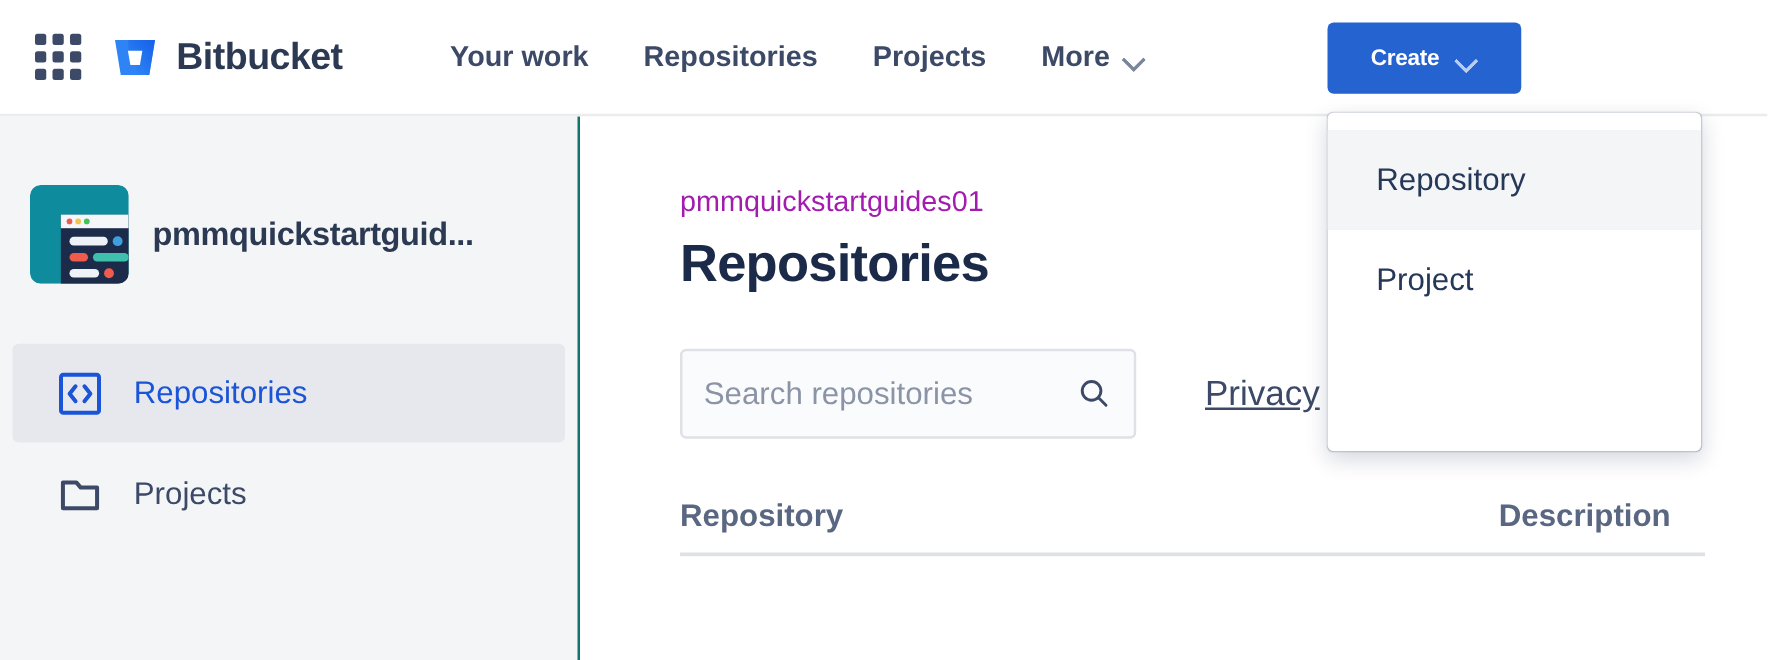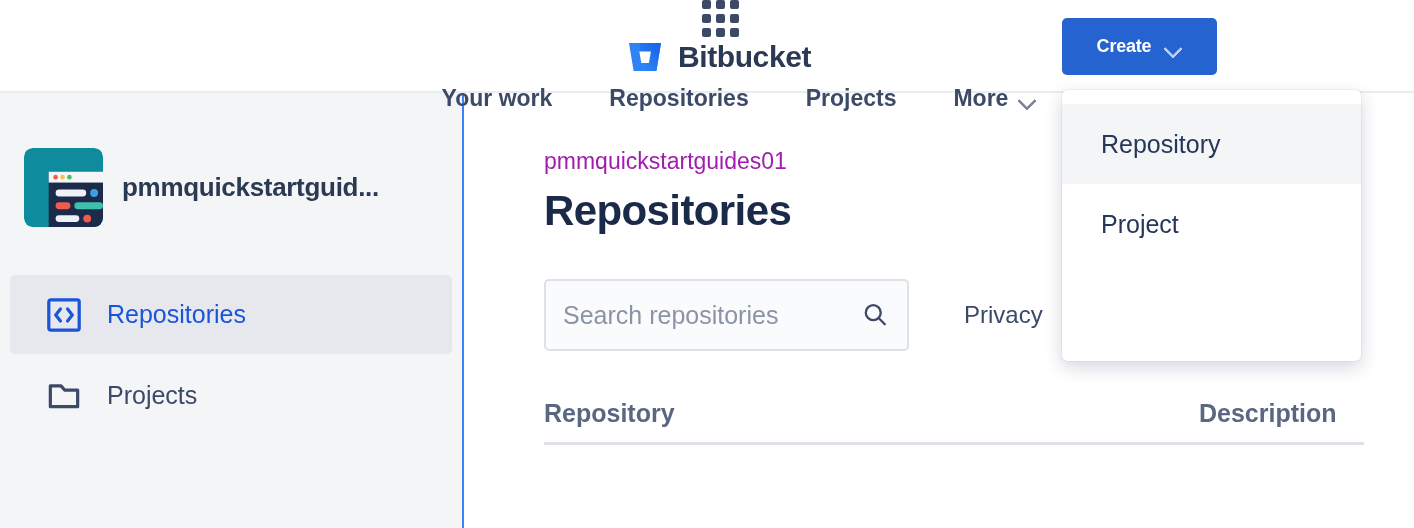--- a/index.html
+++ b/index.html
@@ -24,21 +24,20 @@
   .topnav {
     position: absolute;
     top: 0; left: 0;
     width: 1414px;
     height: 93px;
     background: #ffffff;
     border-bottom: 2px solid #ebecf0;
     display: flex;
     align-items: center;
     z-index: 5;
-    flex-direction: column;
   }
 
   .app-switcher {
     margin-left: 26px;
     width: 40px;
     height: 40px;
     display: grid;
     grid-template-columns: repeat(3, 9px);
     grid-template-rows: repeat(3, 9px);
     gap: 5px;
@@ -67,21 +66,21 @@
     font-weight: 700;
     color: #2b3a52;
     letter-spacing: -0.4px;
     white-space: nowrap;
   }
 
   .nav-links {
     display: flex;
     align-items: center;
     margin-left: 64px;
-    gap: 13px;
+    gap: 0;
   }
   .nav-link {
     font-size: 23px;
     font-weight: 700;
     color: #3c4a68;
     padding: 8px 22px;
     white-space: nowrap;
     cursor: pointer;
     display: flex;
     align-items: center;
@@ -159,21 +158,21 @@
   .dd-item.selected { background: #f4f5f7; }
 
   
   .sidebar {
     position: absolute;
     left: 0;
     top: 93px;
     width: 464px;
     height: 435px;
     background: #f4f5f7;
-    border-right: 2px solid #3b82f6;
+    border-right: 2px solid #0f766e;
     z-index: 3;
   }
 
   .workspace {
     display: flex;
     align-items: center;
     gap: 19px;
     padding: 55px 0 0 24px;
     cursor: pointer;
   }
@@ -267,24 +266,25 @@
   .search-input::placeholder { color: #8b94a6; opacity: 1; }
   .search-icon-wrap {
     position: absolute;
     right: 16px; top: 50%;
     transform: translateY(-50%);
     width: 32px; height: 32px;
     display: flex; align-items: center; justify-content: center;
     cursor: pointer;
   }
   .filter-label {
-    font-size: 24px;
+    font-size: 28px;
     color: #3c4a68;
     cursor: pointer;
     white-space: nowrap;
+    text-decoration: underline;
   }
 
   .table-head {
     margin-top: 48px;
     display: flex;
     align-items: flex-end;
     width: 820px;
     padding-bottom: 14px;
     border-bottom: 3px solid #dfe1e6;
   }

